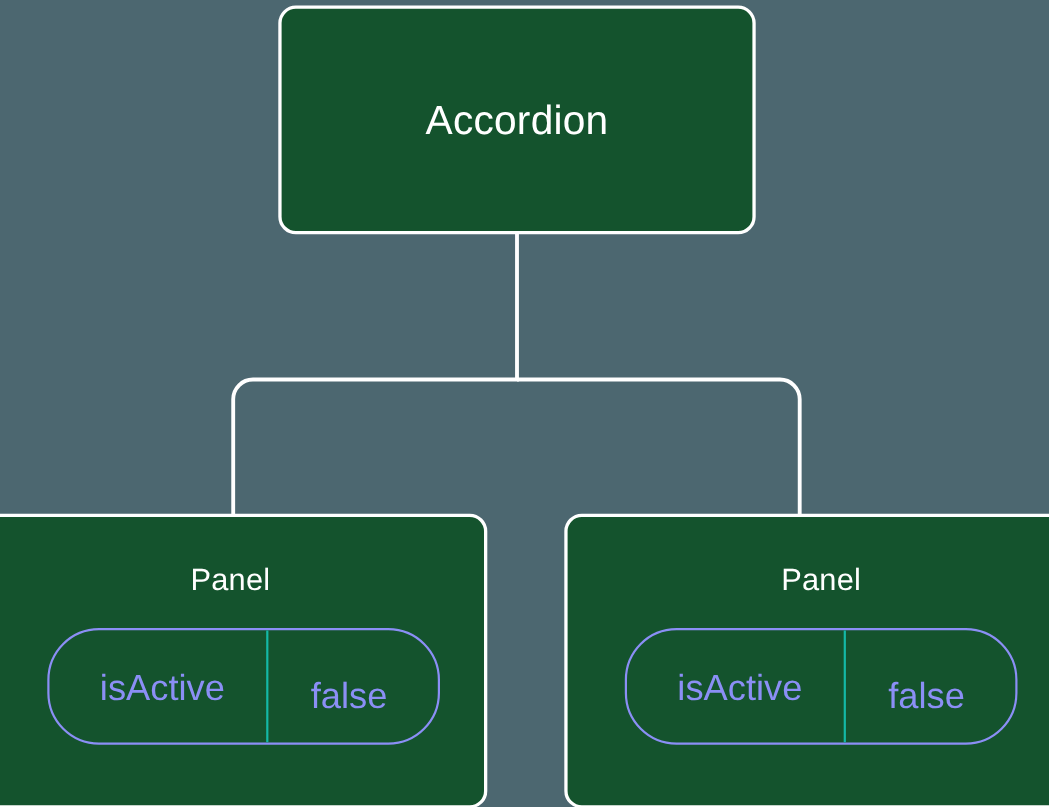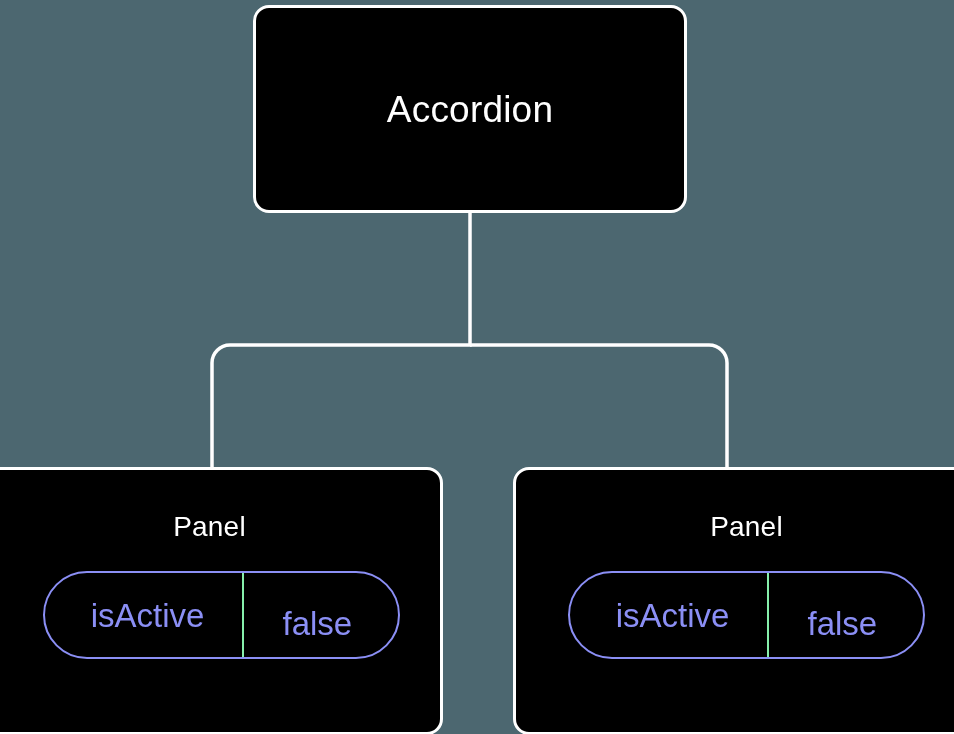--- a/index.html
+++ b/index.html
@@ -27,21 +27,21 @@
     top: 0;
     width: 954px;
     height: 734px;
     pointer-events: none;
   }
 
   
   .node {
     position: absolute;
     box-sizing: border-box;
-    background: #000000;
+    background: #14532d;
     border: 3px solid #ffffff;
     border-radius: 16px;
     display: flex;
     flex-direction: column;
     align-items: center;
   }
 
   
   .node-root {
     left: 253px;
@@ -78,21 +78,21 @@
     font-size: 28px;
     font-weight: 400;
     letter-spacing: 0.2px;
     line-height: 1;
     white-space: nowrap;
   }
 
   
   .prop-pill {
     margin-top: 30px;
-    height: 88px;
+    height: 106px;
     box-sizing: border-box;
     border: 2px solid #8b8ff5;
     border-radius: 47px;
     display: flex;
     align-items: stretch;
     overflow: hidden;
   }
 
   .prop-key,
   .prop-val {
@@ -104,21 +104,21 @@
     line-height: 1;
     white-space: nowrap;
   }
 
   .prop-key {
     padding: 0 38px 0 46px;
   }
 
   .prop-val {
     padding: 16px 46px 0 38px;
-    border-left: 2px solid #86efac;
+    border-left: 2px solid #14b8a6;
   }
 
   
   .node-child-left  .prop-pill { margin-left: 24px; }
   .node-child-right .prop-pill { margin-left: 0px; }
 </style>
 </head>
 <body>
 
 <div id="stage">

